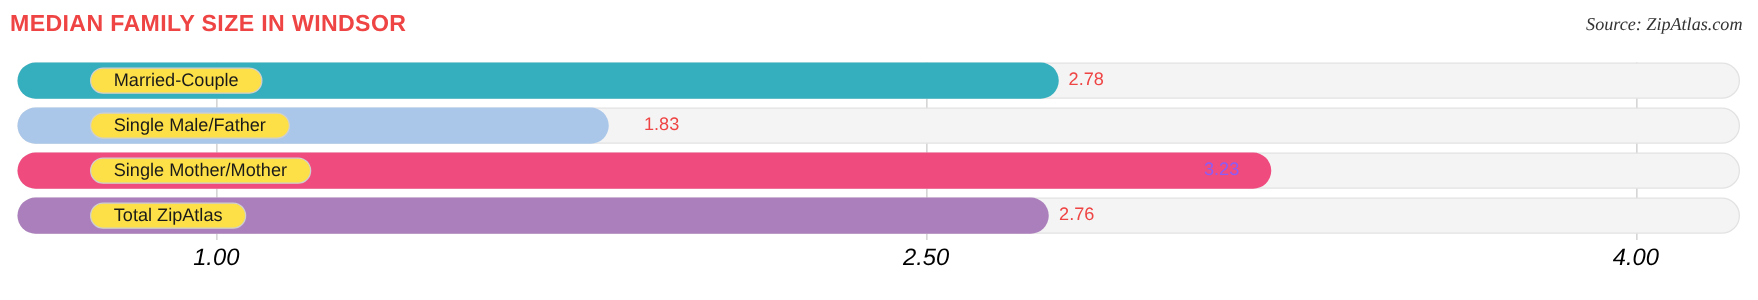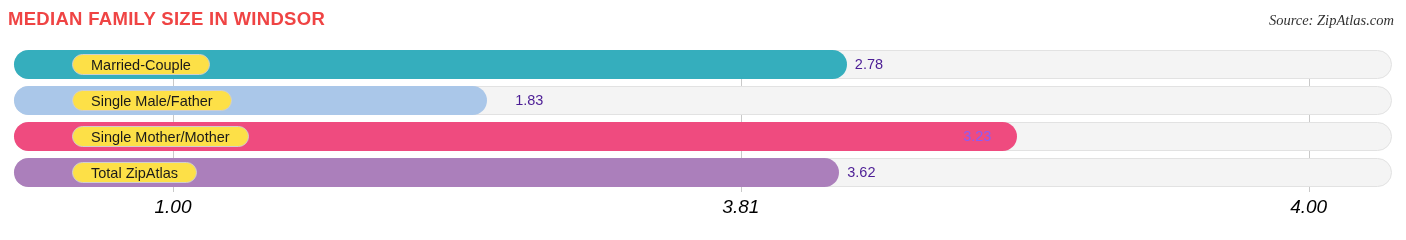--- a/index.html
+++ b/index.html
@@ -102,21 +102,21 @@
     font-size: 14.5px;
     color: #1a1a1a;
     white-space: nowrap;
     box-sizing: border-box;
     margin-left: 44px;
   }
   .bar-value {
     position: absolute;
     top: 5px;
     font-size: 14.5px;
-    color: #4c1d95;
+    color: #ef4444;
     white-space: nowrap;
     line-height: 19px;
   }
   .bar-value.inside {
     color: #8b5cf6;
   }
   .axis {
     position: absolute;
     left: 14px;
     top: 196px;
@@ -163,24 +163,24 @@
         <div class="row">
           <div class="track"></div>
           <div class="bar" style="width: 1003.21px; background: rgb(239, 75, 127);"></div>
           <div class="bar-label">Single Mother/Mother</div>
           <div class="bar-value inside" style="left: 949.214px;">3.23</div>
         </div>
         <div class="row">
           <div class="track"></div>
           <div class="bar" style="width: 825.286px; background: rgb(171, 127, 187);"></div>
           <div class="bar-label">Total ZipAtlas</div>
-          <div class="bar-value" style="left: 833.286px;">3.62</div>
+          <div class="bar-value" style="left: 833.286px;">2.76</div>
         </div>
       </div>
   </div>
 
   <div class="axis">
       <div class="tick-label" style="left: 159px;">1.00</div>
-      <div class="tick-label" style="left: 726.857px;">3.81</div>
+      <div class="tick-label" style="left: 726.857px;">2.50</div>
       <div class="tick-label" style="left: 1294.71px;">4.00</div>
     </div>
 
 </div>
 
 </body></html>

